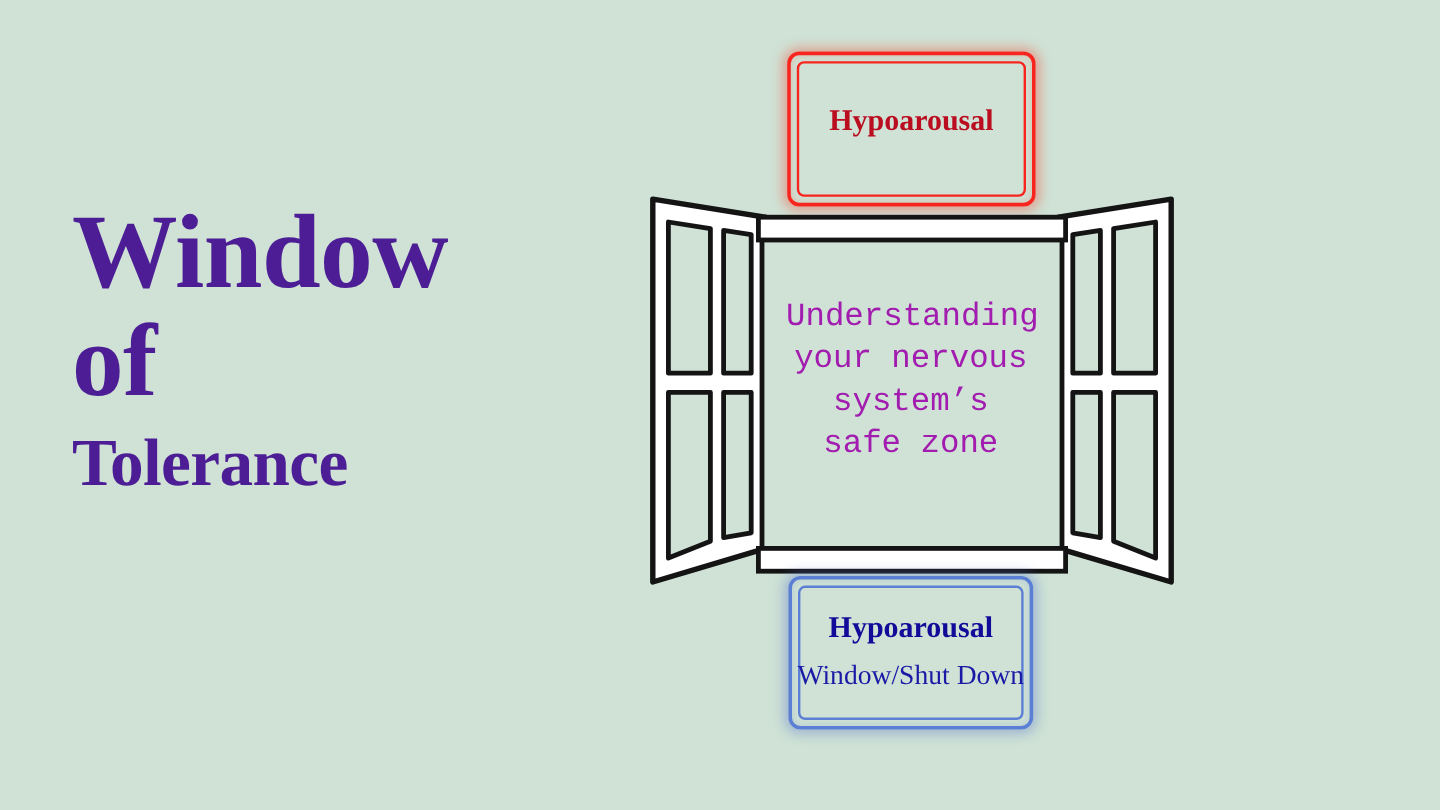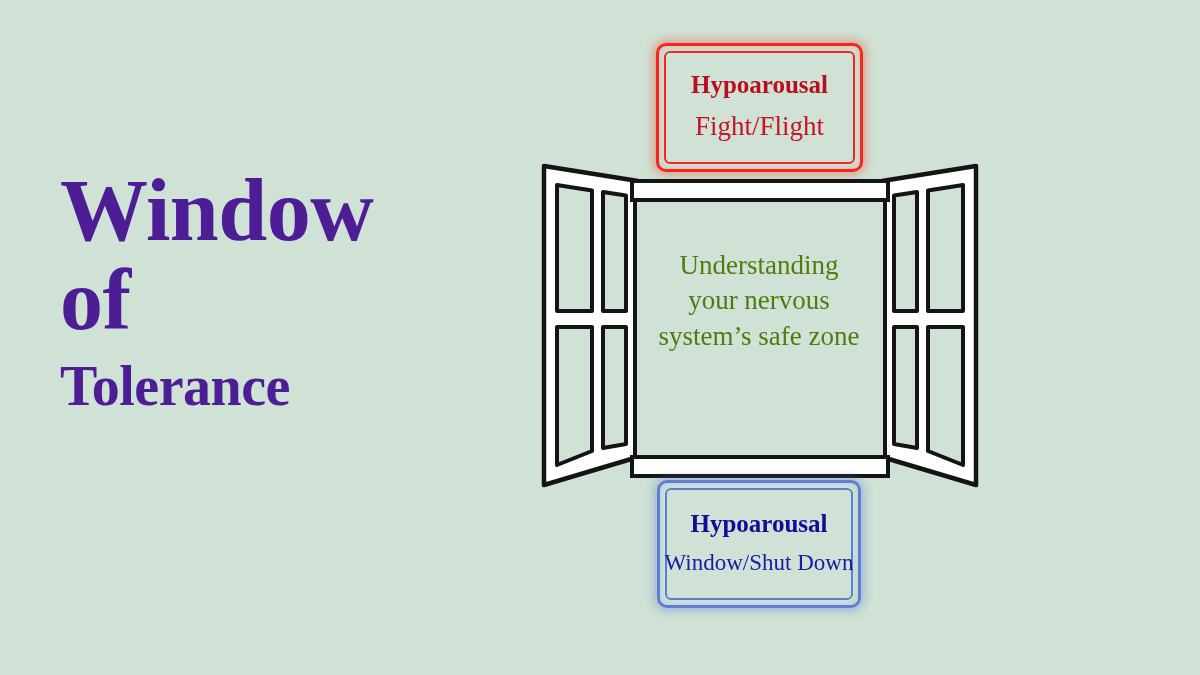--- a/index.html
+++ b/index.html
@@ -128,42 +128,41 @@
   }
   #window-illustration svg { display: block; }
 
   
   #pane-caption {
     position: absolute;
     left: 655px;
     top: 248px;
     width: 208px;
     text-align: center;
-    color: #4d7c0f;
-    font-family: Liberation Serif, serif;
+    color: #a21caf;
+    font-family: Liberation Mono, monospace;
     font-size: 27px;
     line-height: 1.31;
     font-weight: normal;
   }
 </style>
 </head>
 <body>
 
 <div id="canvas">
 
   <div id="title-block">
     <span class="tline l1">Window</span>
     <span class="tline l2">of</span>
     <span class="tline l3">Tolerance</span>
   </div>
 
   <div class="callout" id="hyper-box">
     <div class="inner"></div>
     <div class="label-main">Hypoarousal</div>
-    <div class="label-sub">Fight/Flight</div>
   </div>
 
   <div id="window-illustration">
     <svg width="460" height="345" viewBox="0 0 460 345" xmlns="http://www.w3.org/2000/svg">
 
       <g>
 
         <polygon points="14,11 108,26 108,302 14,330" fill="#ffffff" stroke="#141414" stroke-width="4.5" stroke-linejoin="round"></polygon>
 
         <polygon points="27,30 62,35.5 62,156 27,156" fill="#cfe2d5" stroke="#141414" stroke-width="4" stroke-linejoin="round"></polygon>

